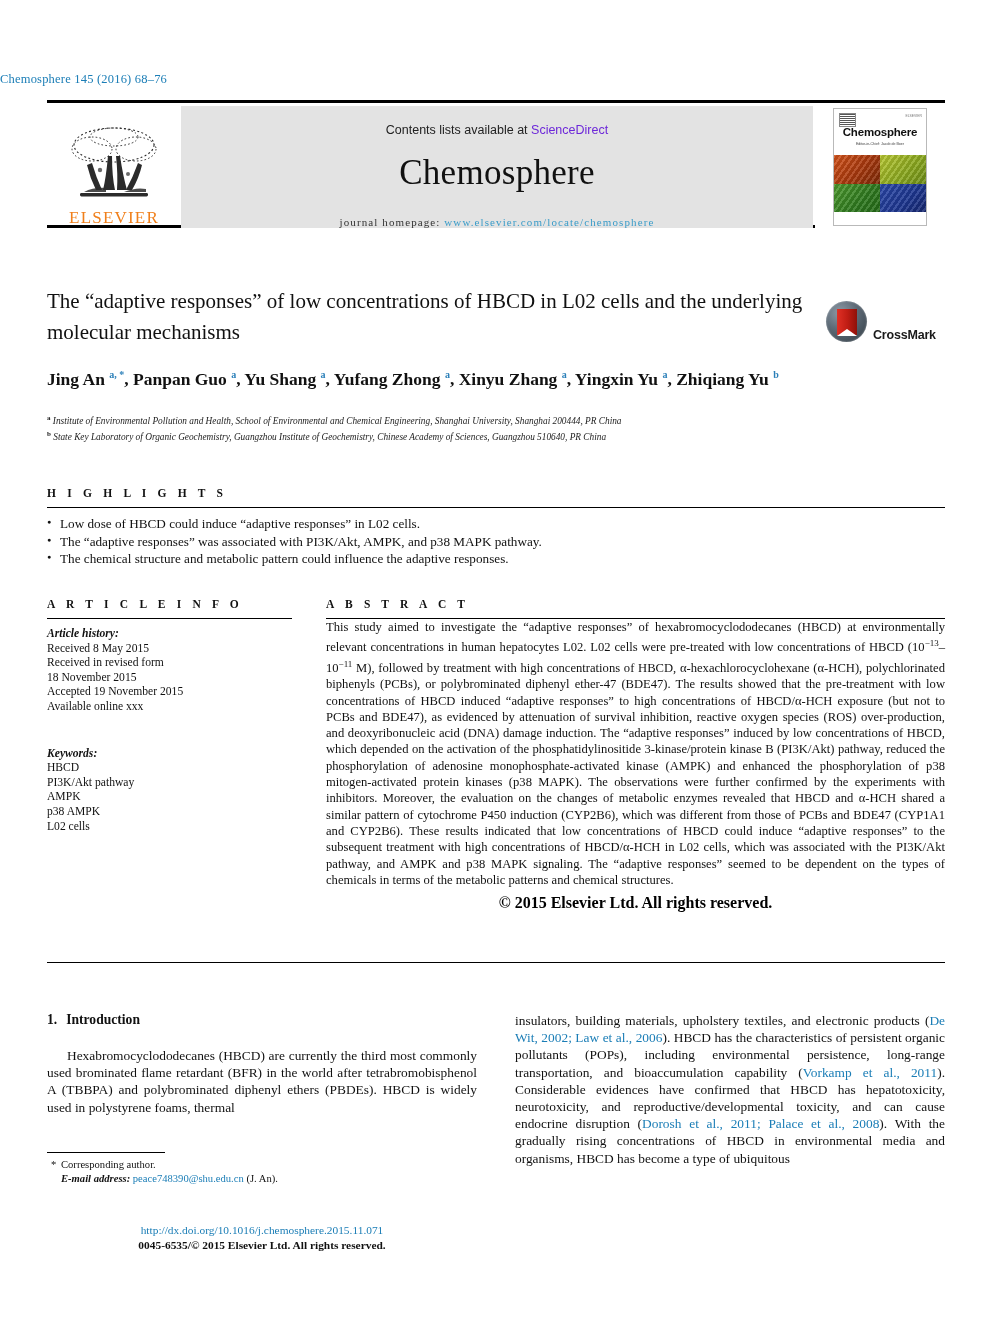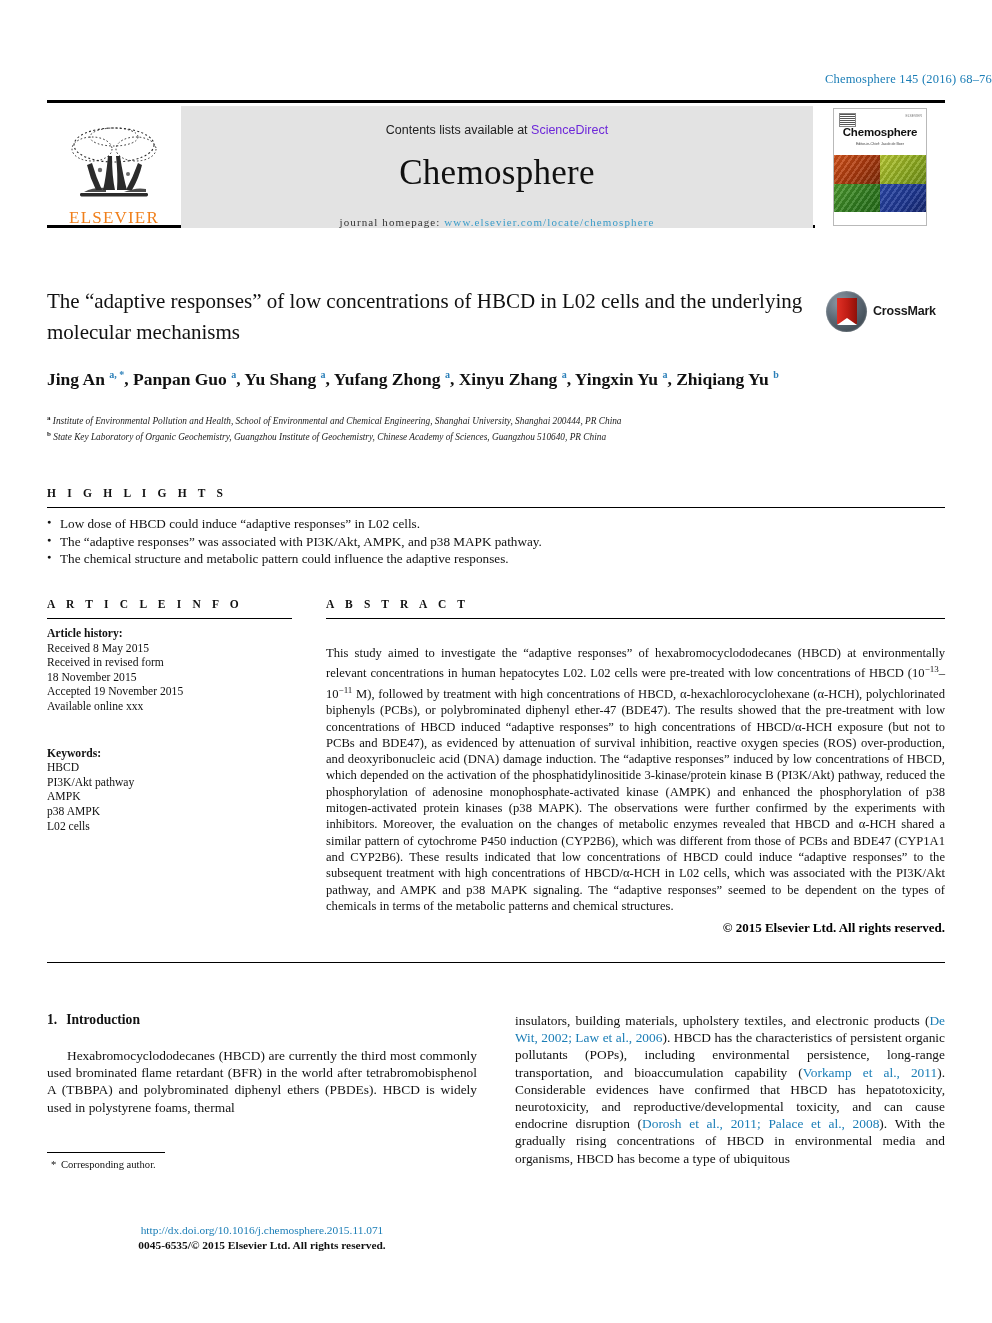--- a/index.html
+++ b/index.html
@@ -20,21 +20,21 @@
     left: 0; top: 0;
     width: 992px;
     height: 1323px;
   }
 
   
   .runhead {
     position: absolute;
     left: 0; top: 72px;
     width: 992px;
-    text-align: right;
+    text-align: left;
     font-family: "Liberation Serif", serif;
     font-size: 12.5px;
     color: #1a7db6;
     letter-spacing: .2px;
   }
 
   
   .masthead {
     position: absolute;
     left: 47px; top: 100px;
@@ -219,24 +219,24 @@
   }
   .affils sup {
     font-style: normal;
     font-weight: bold;
     font-size: 7px;
     vertical-align: super;
   }
 
   .crossmark {
     position: absolute;
-    left: 826px; top: 288px;
+    left: 826px; top: 296px;
     width: 120px; height: 46px;
     display: flex;
-    align-items: center;
+    align-items: flex-end;
   }
   .cm-badge {
     width: 41px; height: 41px;
     border-radius: 50%;
     background: radial-gradient(circle at 34% 28%, #8d9aa6 0%, #5e6b77 42%, #2f3940 100%);
     display: flex;
     align-items: center;
     justify-content: center;
     box-shadow: inset 0 0 2px rgba(255,255,255,.5);
   }
@@ -309,37 +309,38 @@
     width: 619px;
   }
   .info-body {
     margin-top: 8px;
     font-family: "Liberation Serif", serif;
     font-size: 11.6px;
     line-height: 14.6px;
     color: #111;
   }
   .info-body .lbl {
+    font-style: italic;
     font-weight: bold;
   }
   .kw-block { margin-top: 32px; }
   .abs-body {
-    margin-top: 26px;
+    margin-top: 0;
     font-family: "Liberation Serif", serif;
     font-size: 12.6px;
     line-height: 16.3px;
     text-align: justify;
     color: #111;
   }
   .abs-body sup { font-size: 9px; vertical-align: super; }
   .copyline {
     margin-top: 6px;
-    text-align: right;
-    font-weight: bold;
-    font-size: 13px;
+    text-align: center;
+    font-weight: bold;
+    font-size: 16px;
   }
 
   .rule-bottom {
     position: absolute;
     left: 47px; top: 962px;
     width: 898px;
     border-top: 1px solid #000;
   }
 
   
@@ -553,20 +554,25 @@
 
   <div class="colR">
     <p class="para noindent"><span>insulators, building materials, upholstery textiles, and electronic products (</span><span class="ref">De Wit, 2002; Law et al., 2006</span><span>). HBCD has the characteristics of persistent organic pollutants (POPs), including environmental persistence, long-range transportation, and bioaccumulation capability (</span><span class="ref">Vorkamp et al., 2011</span><span>). Considerable evidences have confirmed that HBCD has hepatotoxicity, neurotoxicity, and reproductive/developmental toxicity, and can cause endocrine disruption (</span><span class="ref">Dorosh et al., 2011; Palace et al., 2008</span><span>). With the gradually rising concentrations of HBCD in environmental media and organisms, HBCD has become a type of ubiquitous</span></p>
   </div>
 
   <div class="footnote">
     <div class="fn-rule"></div>
     <div class="fn-line">
       <span class="star">*</span><span>Corresponding author.</span>
     </div>
+    <div class="fn-line">
+      <span class="em-lbl">E-mail address:</span>
+      <span class="ref">peace748390@shu.edu.cn</span>
+      <span>(J. An).</span>
+    </div>
   </div>
 
   <div class="doi-block">
     <div class="doi">http://dx.doi.org/10.1016/j.chemosphere.2015.11.071</div>
     <div class="issn">0045-6535/© 2015 Elsevier Ltd. All rights reserved.</div>
   </div>
 
 </div>
 
 </body></html>

